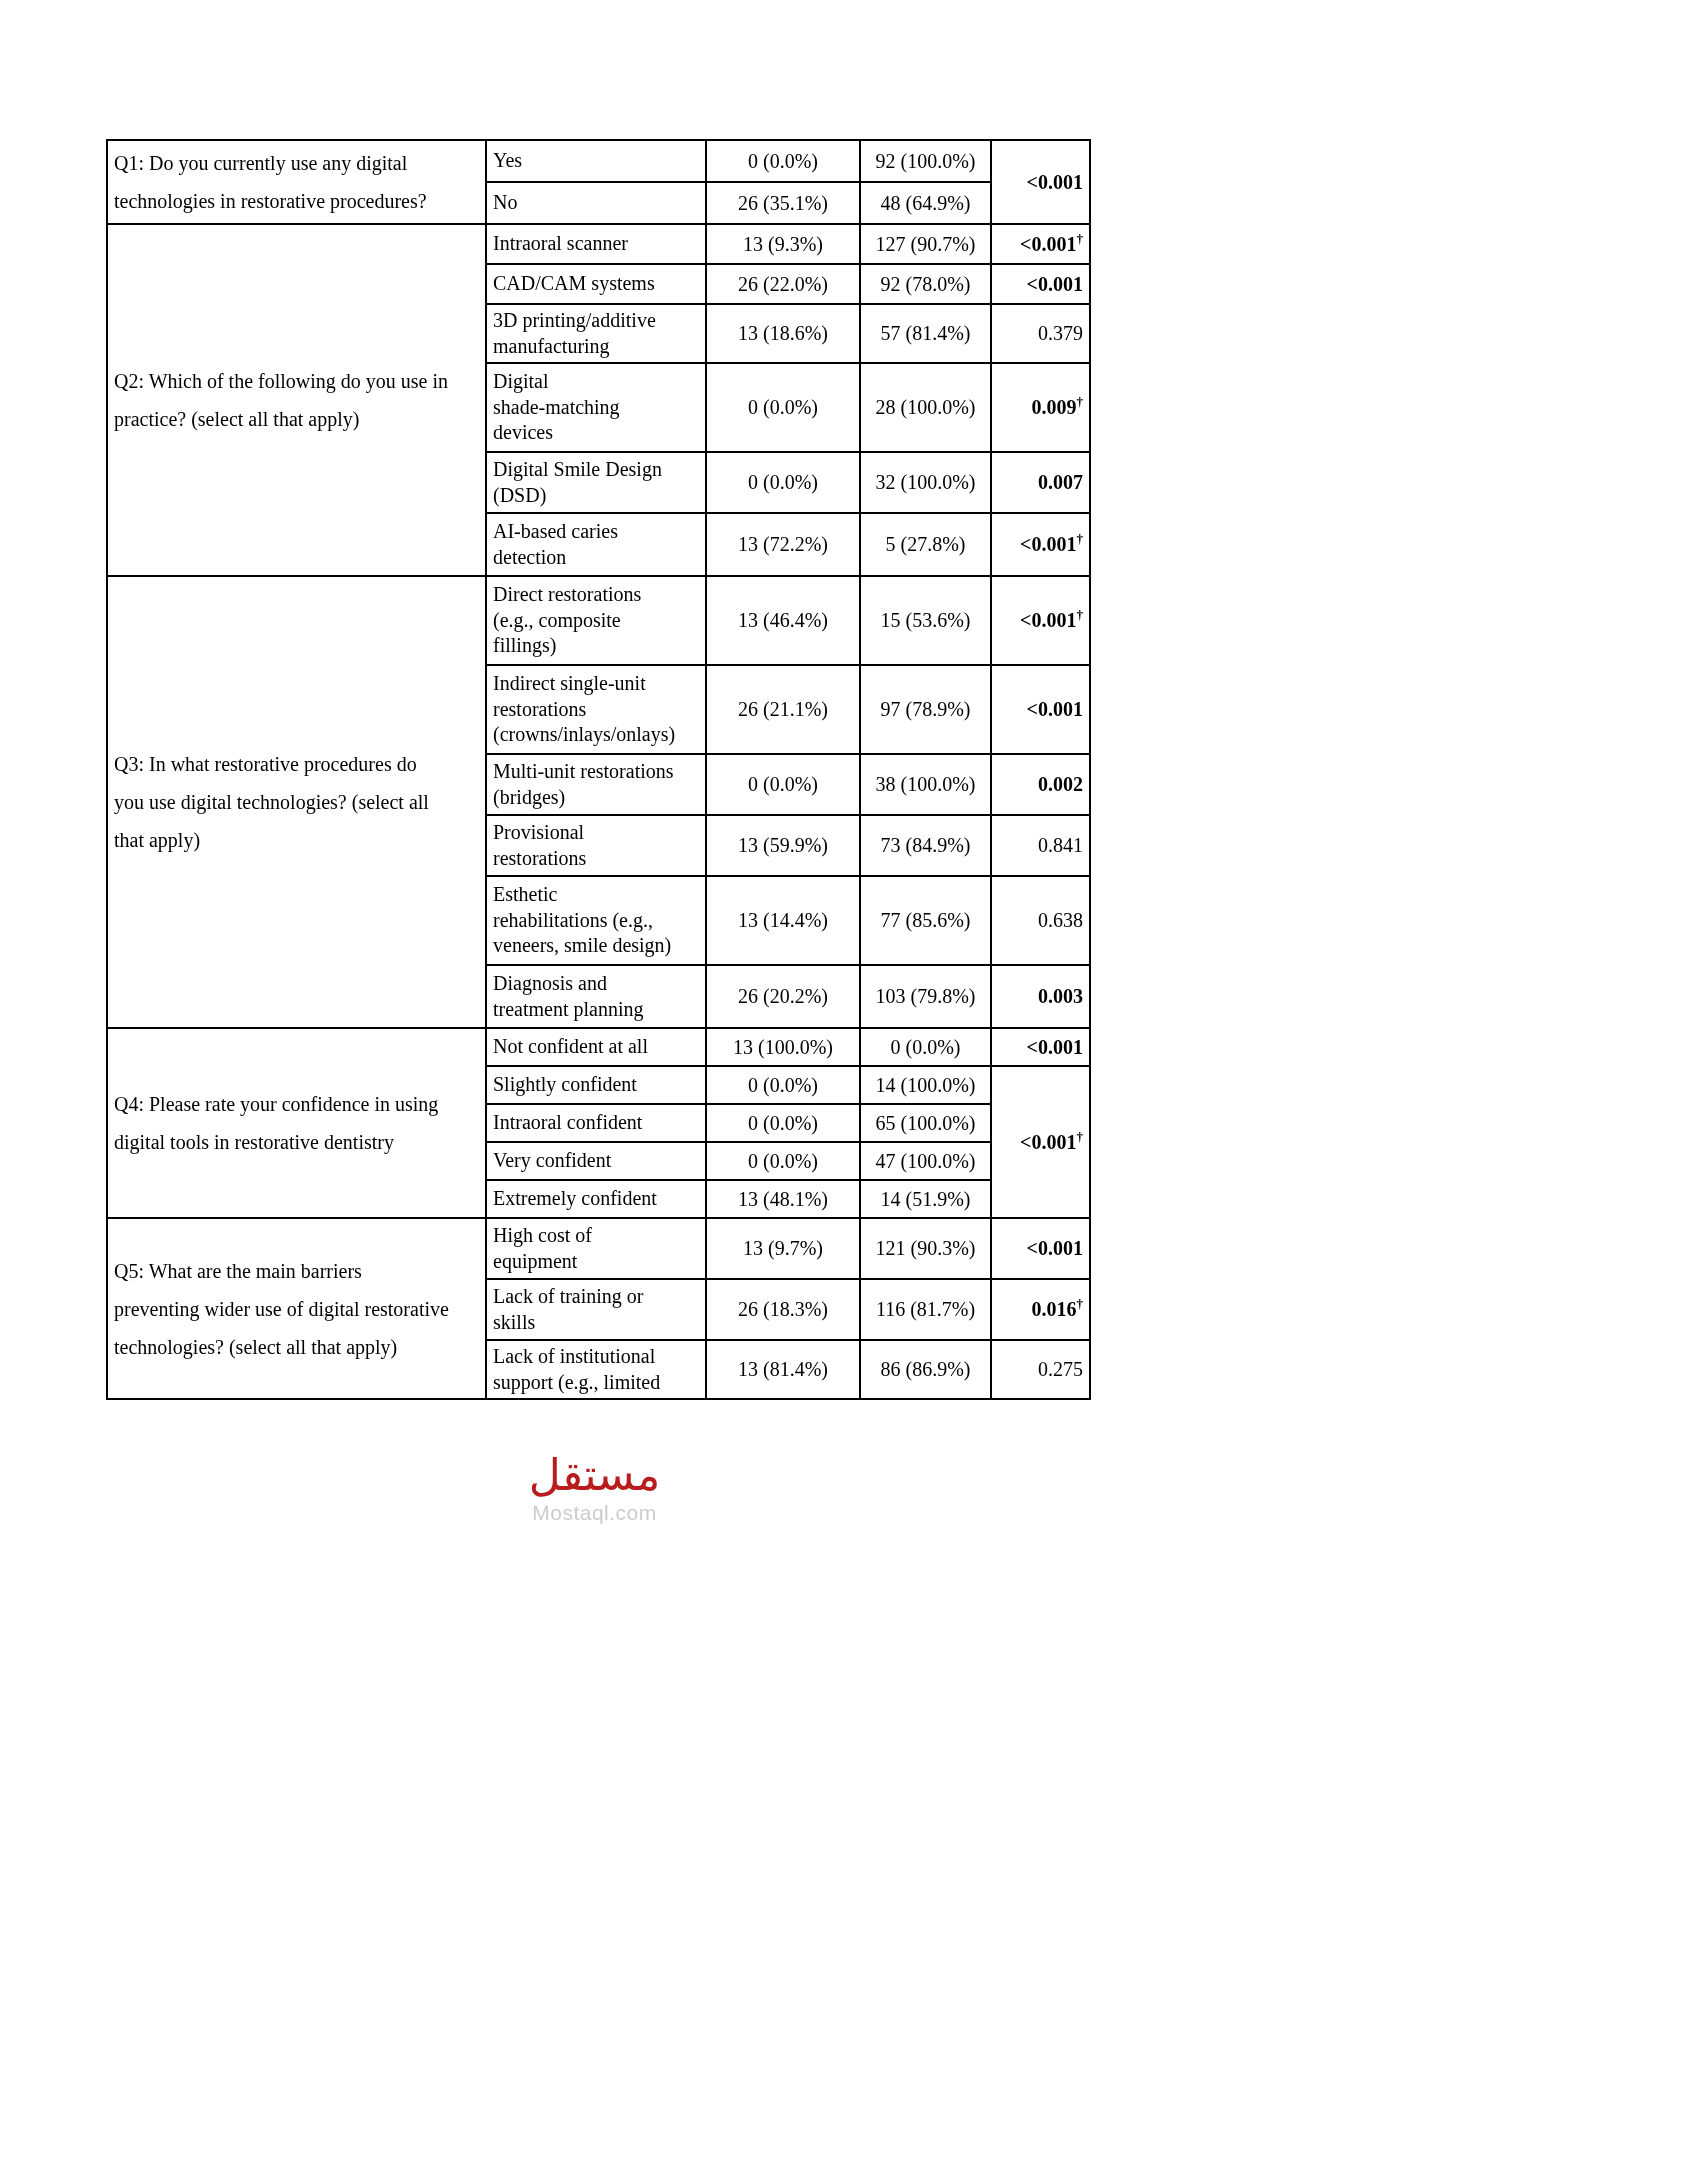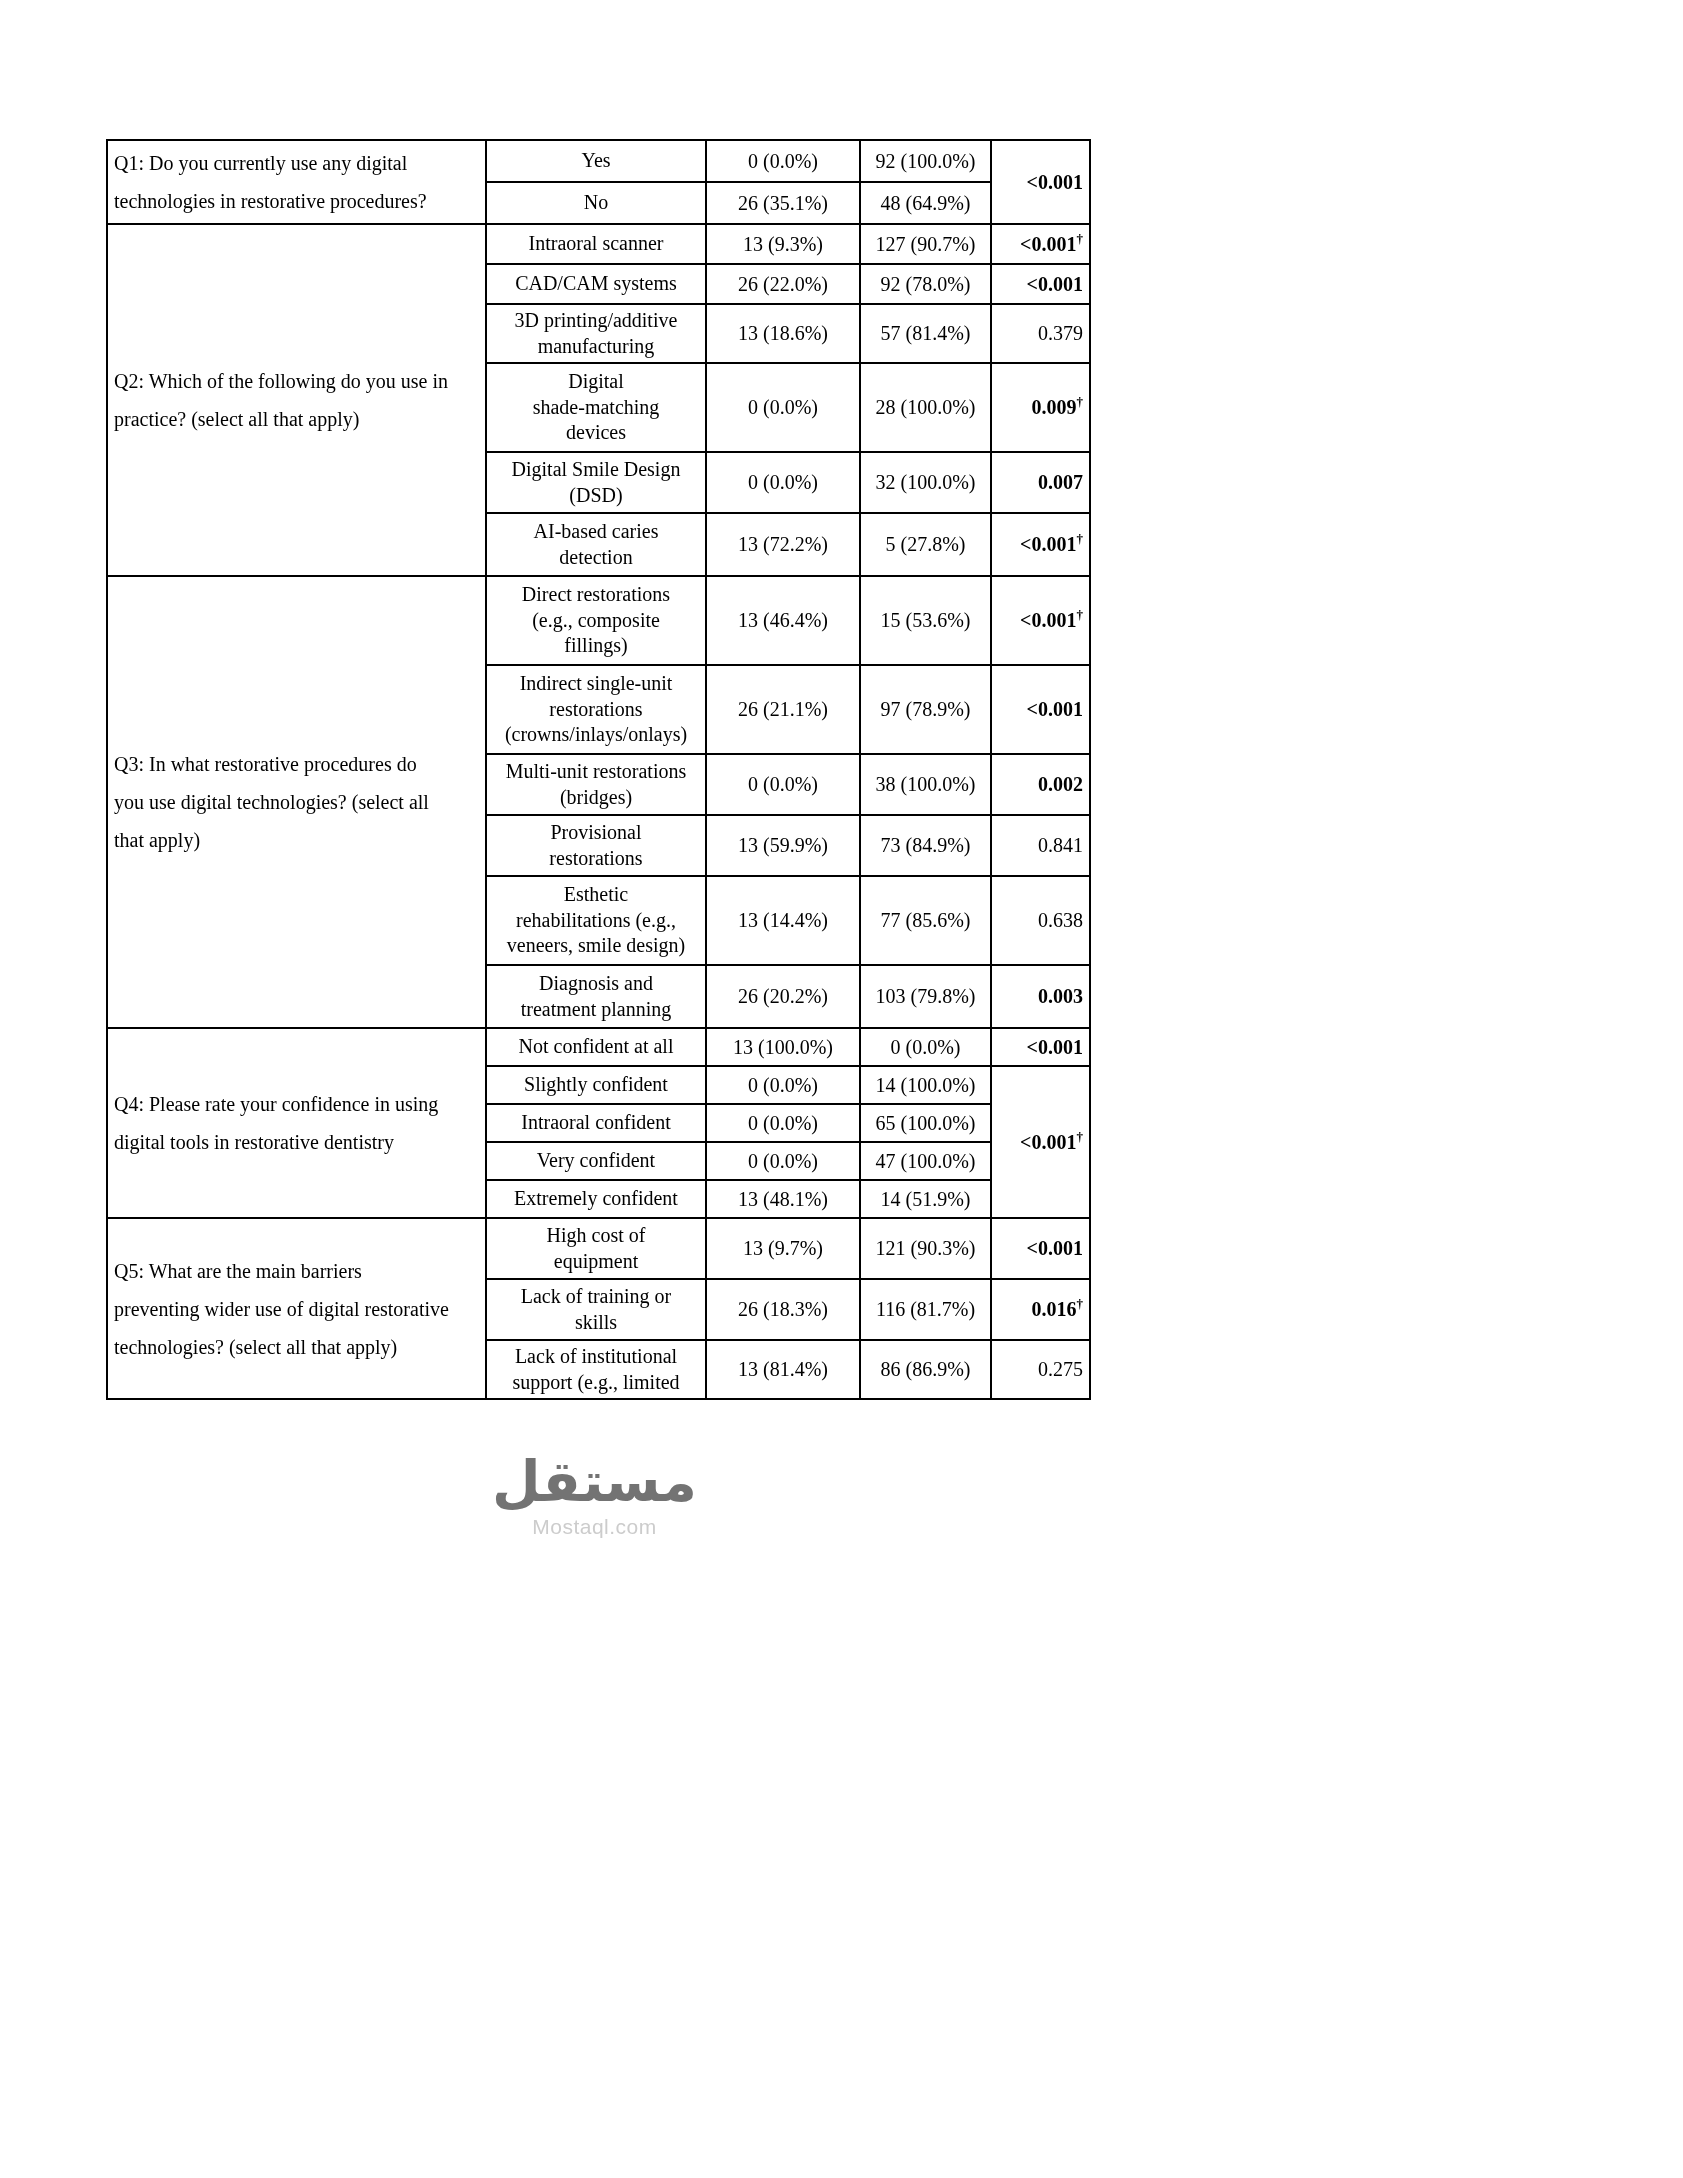--- a/index.html
+++ b/index.html
@@ -28,21 +28,20 @@
   }
   td.q {
     text-align:left;
     white-space:pre-line;
     line-height:1.9;
     font-size:19px;
     padding-left:11px;
     padding-right:4px;
   }
   td.opt {
-    text-align:center;
     white-space:pre-line;
     line-height:1.28;
   }
   td.num { text-align:center;margin-top:31px; }
   td.p   { text-align:right; }
   td.p.bold { font-weight:bold; }
   td.p sup {
     font-size:13px;
     line-height:0;
     vertical-align:super;
@@ -51,23 +50,23 @@
 
   .watermark {
     position:absolute;
     left:436px; top:1451px;
     width:317px;
     text-align:center;
   }
   .wm-logo {
     font-family:"DejaVu Sans", sans-serif;
     direction:rtl;
-    font-size:56px;
-    font-weight:bold;
-    color:#737373;
+    font-size:44px;
+    font-weight:normal;
+    color:#b91c1c;
     line-height:1.1;
   }
   .wm-site {
     font-family:"Liberation Sans", sans-serif;
     font-size:21px;
     color:#cccccc;
     letter-spacing:0.5px;
     margin-top:2px;
   }
 </style>

